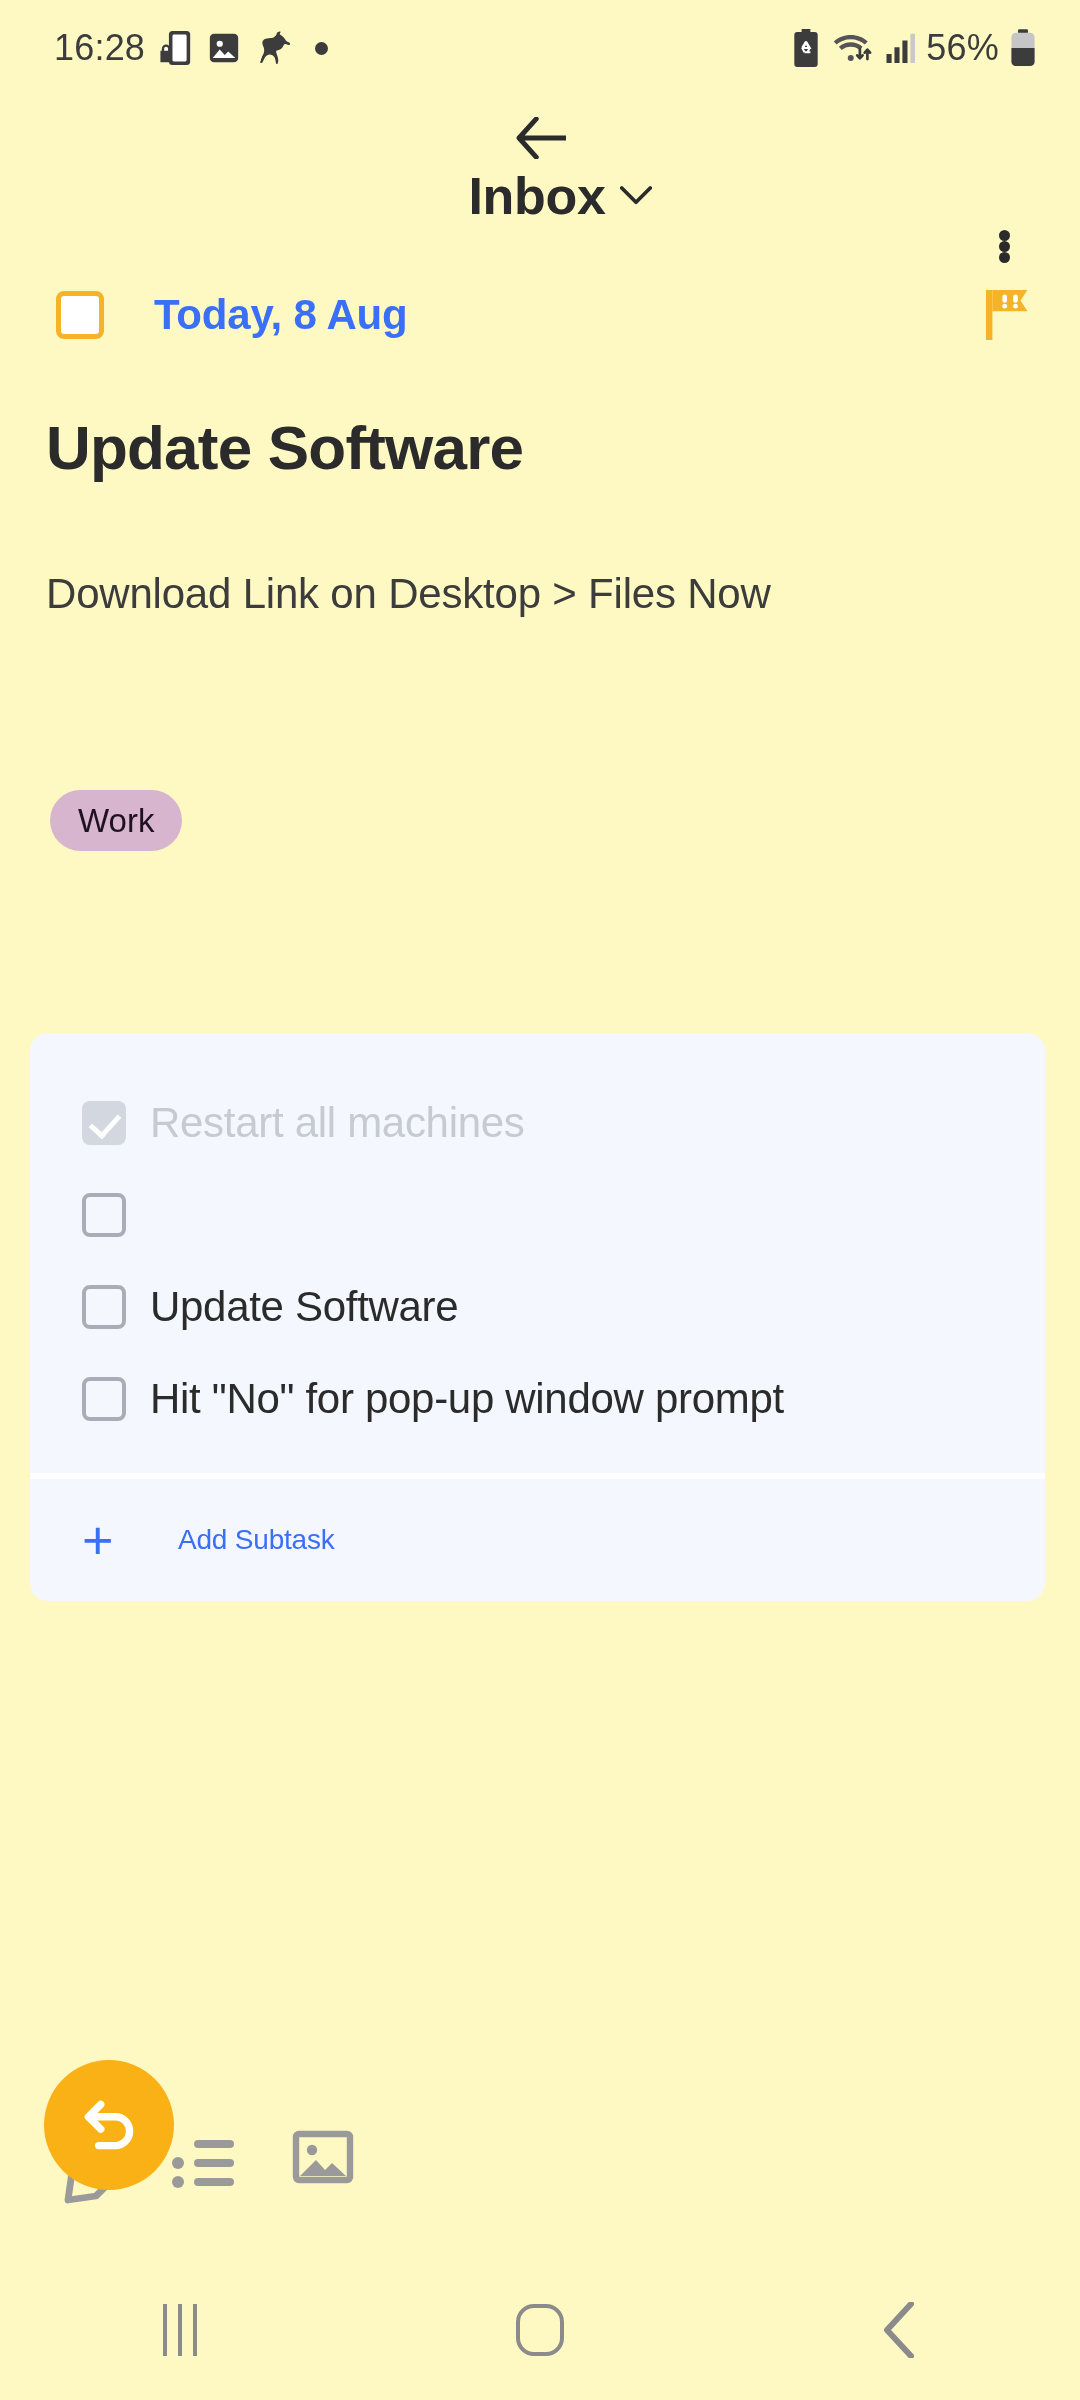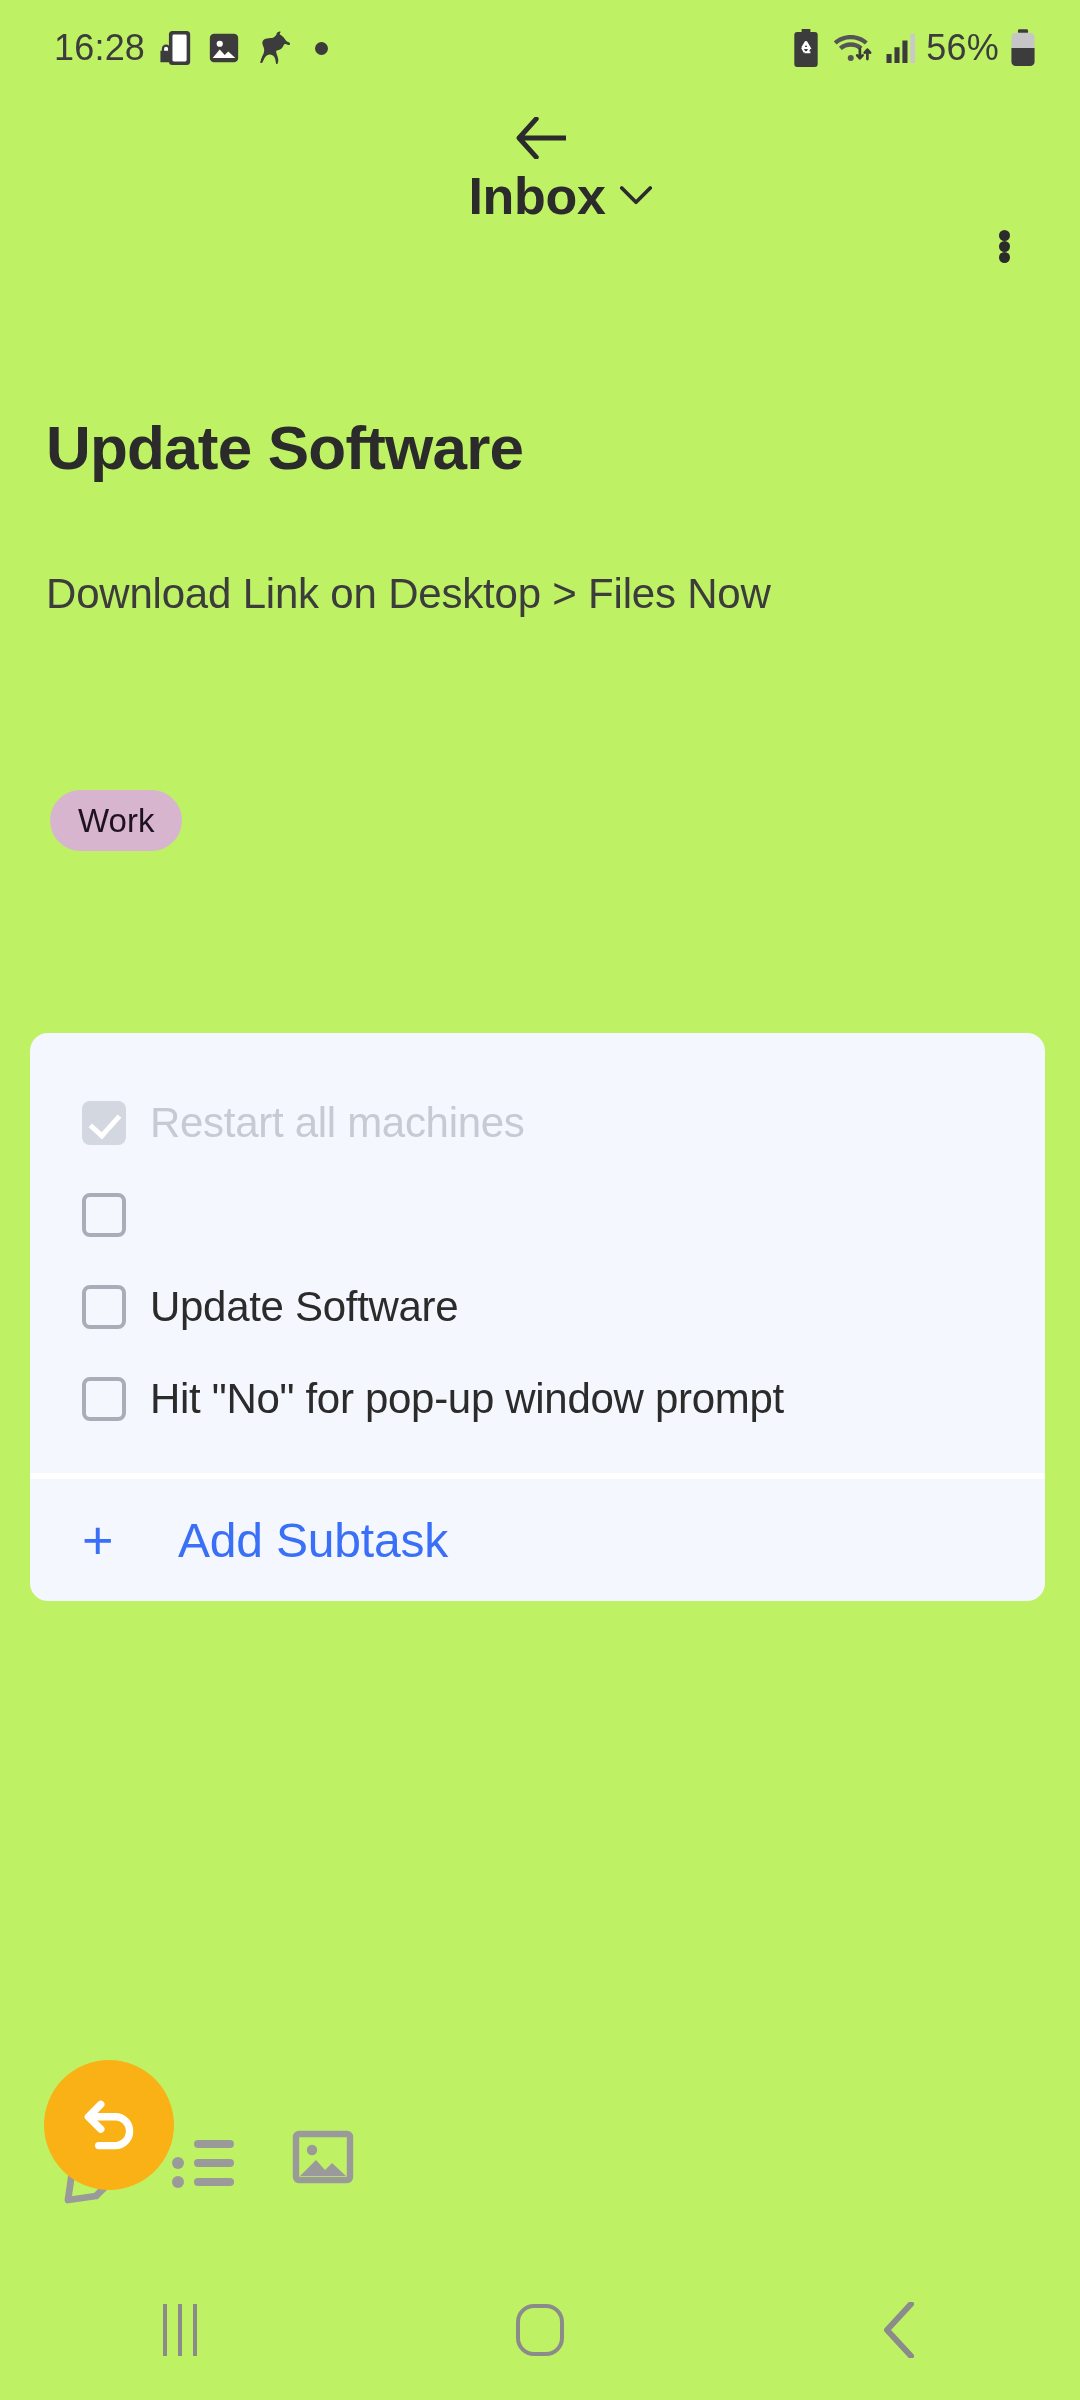--- a/index.html
+++ b/index.html
@@ -9,21 +9,21 @@
     height: 2400px;
     background: #ffffff;
     font-family: "Liberation Sans", sans-serif;
     overflow: hidden;
   }
 
   .screen {
     position: relative;
     width: 1080px;
     height: 2400px;
-    background: #bef264;
+    background: #fef9c3;
   }
 
   
   .status-bar {
     position: absolute;
     top: 0; left: 0;
     width: 1080px;
     height: 96px;
     display: flex;
     align-items: center;
@@ -225,21 +225,21 @@
   }
   .add-plus {
     font-size: 54px;
     color: #3a6ff7;
     font-weight: 300;
     line-height: 1;
     width: 44px;
   }
   .add-label {
     margin-left: 52px;
-    font-size: 48px;
+    font-size: 28px;
     color: #3a6ff7;
     letter-spacing: -0.2px;
   }
   .fab-undo {
     position: absolute;
     left: 44px; top: 2060px;
     width: 130px; height: 130px;
     border-radius: 50%;
     background: #f9b116;
     display: flex;
@@ -367,20 +367,34 @@
         <path d="M1 1.5L9 9.5l8-8" stroke="#2b2b2b" stroke-width="2.1" fill="none" stroke-linecap="round" stroke-linejoin="round"></path>
       </svg>
     </div>
     <div class="overflow-menu">
       <span></span>
       <span></span>
       <span></span>
     </div>
   </div>
 
+  <div class="date-row">
+    <div class="task-checkbox"></div>
+    <span class="date-text">Today, 8 Aug</span>
+    <div class="flag-icon">
+      <svg width="52" height="54" viewBox="0 0 26 27">
+        <rect x="1" y="2" width="3.2" height="25" fill="#f5b32a"></rect>
+        <path d="M4.2 2h17.5l-3.4 5.3 3.4 5.3H4.2V2z" fill="#f5b32a"></path>
+        <rect x="9.2" y="4.3" width="2.3" height="4.1" rx="1.1" fill="#ffffff"></rect>
+        <circle cx="10.35" cy="10.1" r="1.2" fill="#ffffff"></circle>
+        <rect x="14.6" y="4.3" width="2.3" height="4.1" rx="1.1" fill="#ffffff"></rect>
+        <circle cx="15.75" cy="10.1" r="1.2" fill="#ffffff"></circle>
+      </svg>
+    </div>
+  </div>
 
   <div class="task-title">Update Software</div>
   <div class="task-desc">Download Link on Desktop &gt; Files Now</div>
 
   <div class="tag-row">
     <span class="tag-chip">Work</span>
   </div>
 
   <div class="subtask-panel">
     <div class="subtask-list">

